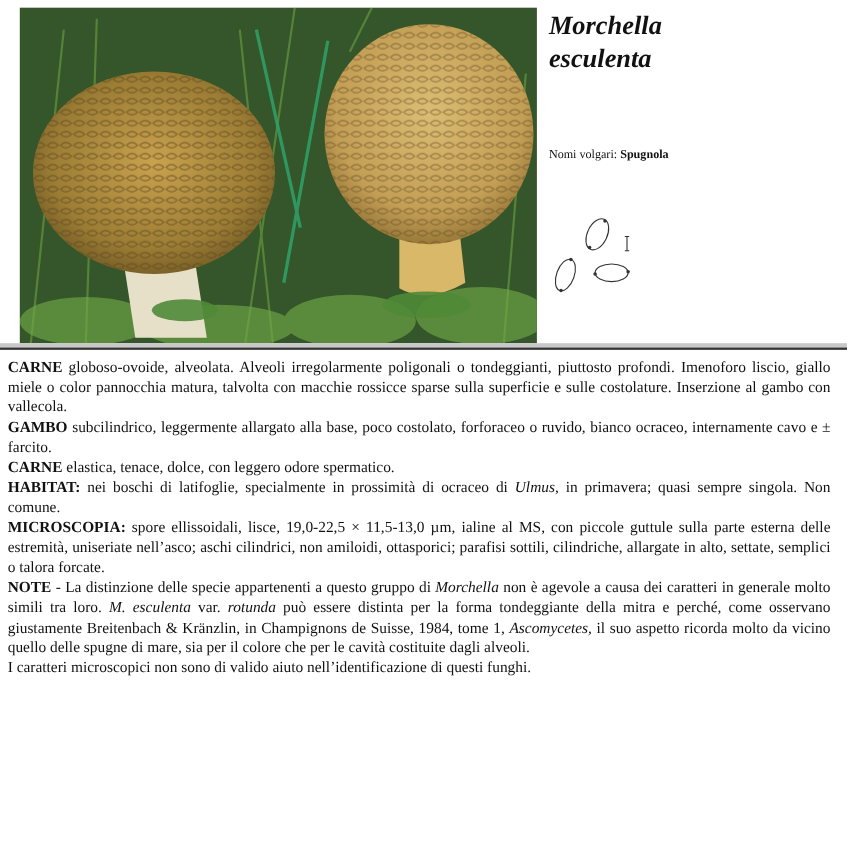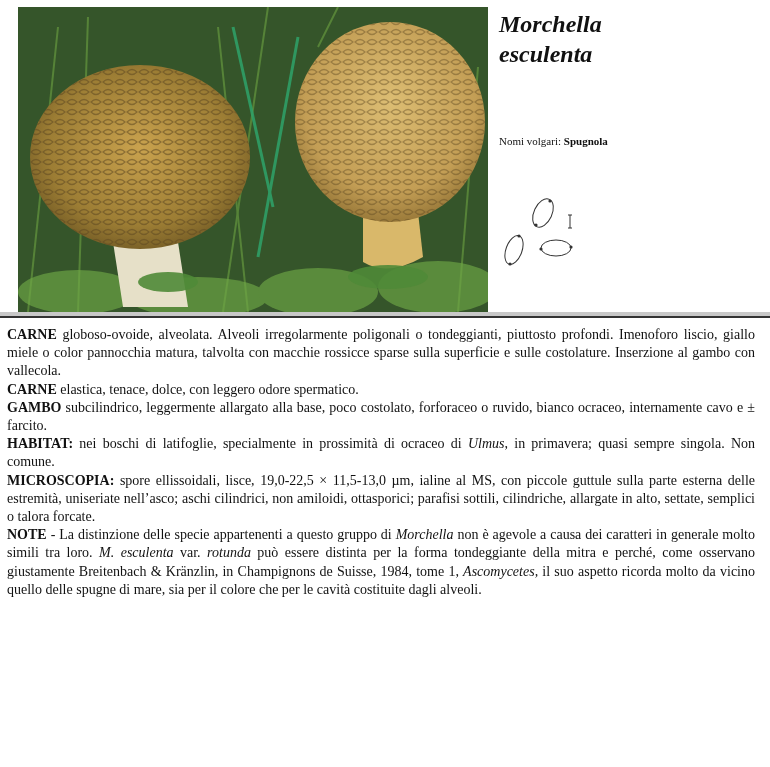--- a/index.html
+++ b/index.html
@@ -107,18 +107,19 @@
       <circle cx="41" cy="54" r="1.6"></circle>
         <circle cx="71" cy="52" r="1.6"></circle>
     </g>
   </svg>
 </div>
 
 <div class="rule"></div>
 
 <div class="body-text">
   <p><b>CARNE</b><span> globoso-ovoide, alveolata. Alveoli irregolarmente poligonali o tondeggianti, piuttosto profondi. Imenoforo liscio, giallo miele o color pannocchia matura, talvolta con macchie rossicce sparse sulla superficie e sulle costolature. Inserzione al  gambo con vallecola.</span></p>
+  <p><b>GAMBO</b><span> subcilindrico, leggermente allargato alla base, poco costolato, forforaceo o ruvido, bianco ocraceo, internamente cavo e ± farcito.</span></p>
   <p><b>CARNE</b><span> elastica, tenace, dolce, con leggero odore spermatico.</span></p>
-  <p><b>GAMBO</b><span> subcilindrico, leggermente allargato alla base, poco costolato, forforaceo o ruvido, bianco ocraceo, internamente cavo e ± farcito.</span></p>
   <p><b>HABITAT:</b><span> nei boschi di latifoglie, specialmente in prossimità di ocraceo di </span><i>Ulmus</i><span>, in primavera; quasi sempre singola. Non comune.</span></p>
   <p><b>MICROSCOPIA:</b><span> spore ellissoidali, lisce, 19,0-22,5 × 11,5-13,0 µm, ialine al MS, con piccole guttule sulla parte esterna delle estremità, uniseriate nell’asco; aschi cilindrici, non amiloidi, ottasporici; parafisi sottili, cilindriche, allargate in alto, settate, semplici o talora forcate.</span></p>
   <p><b>NOTE</b><span> - La distinzione delle specie appartenenti a questo gruppo di </span><i>Morchella</i><span> non è agevole a causa dei caratteri in generale molto simili tra loro. </span><i>M. esculenta</i><span> var. </span><i>rotunda</i><span> può essere distinta per la forma tondeggiante della mitra e perché, come osservano giustamente Breitenbach &amp; Kränzlin, in Champignons de Suisse, 1984, tome 1, </span><i>Ascomycetes,</i><span> il suo aspetto ricorda molto da vicino quello delle spugne di mare, sia per il colore che per le cavità costituite dagli alveoli.</span></p>
+  <p style="text-align:left"><span>I caratteri microscopici non sono di valido aiuto nell’identificazione di questi funghi.</span></p>
 </div>
 
 </body></html>

